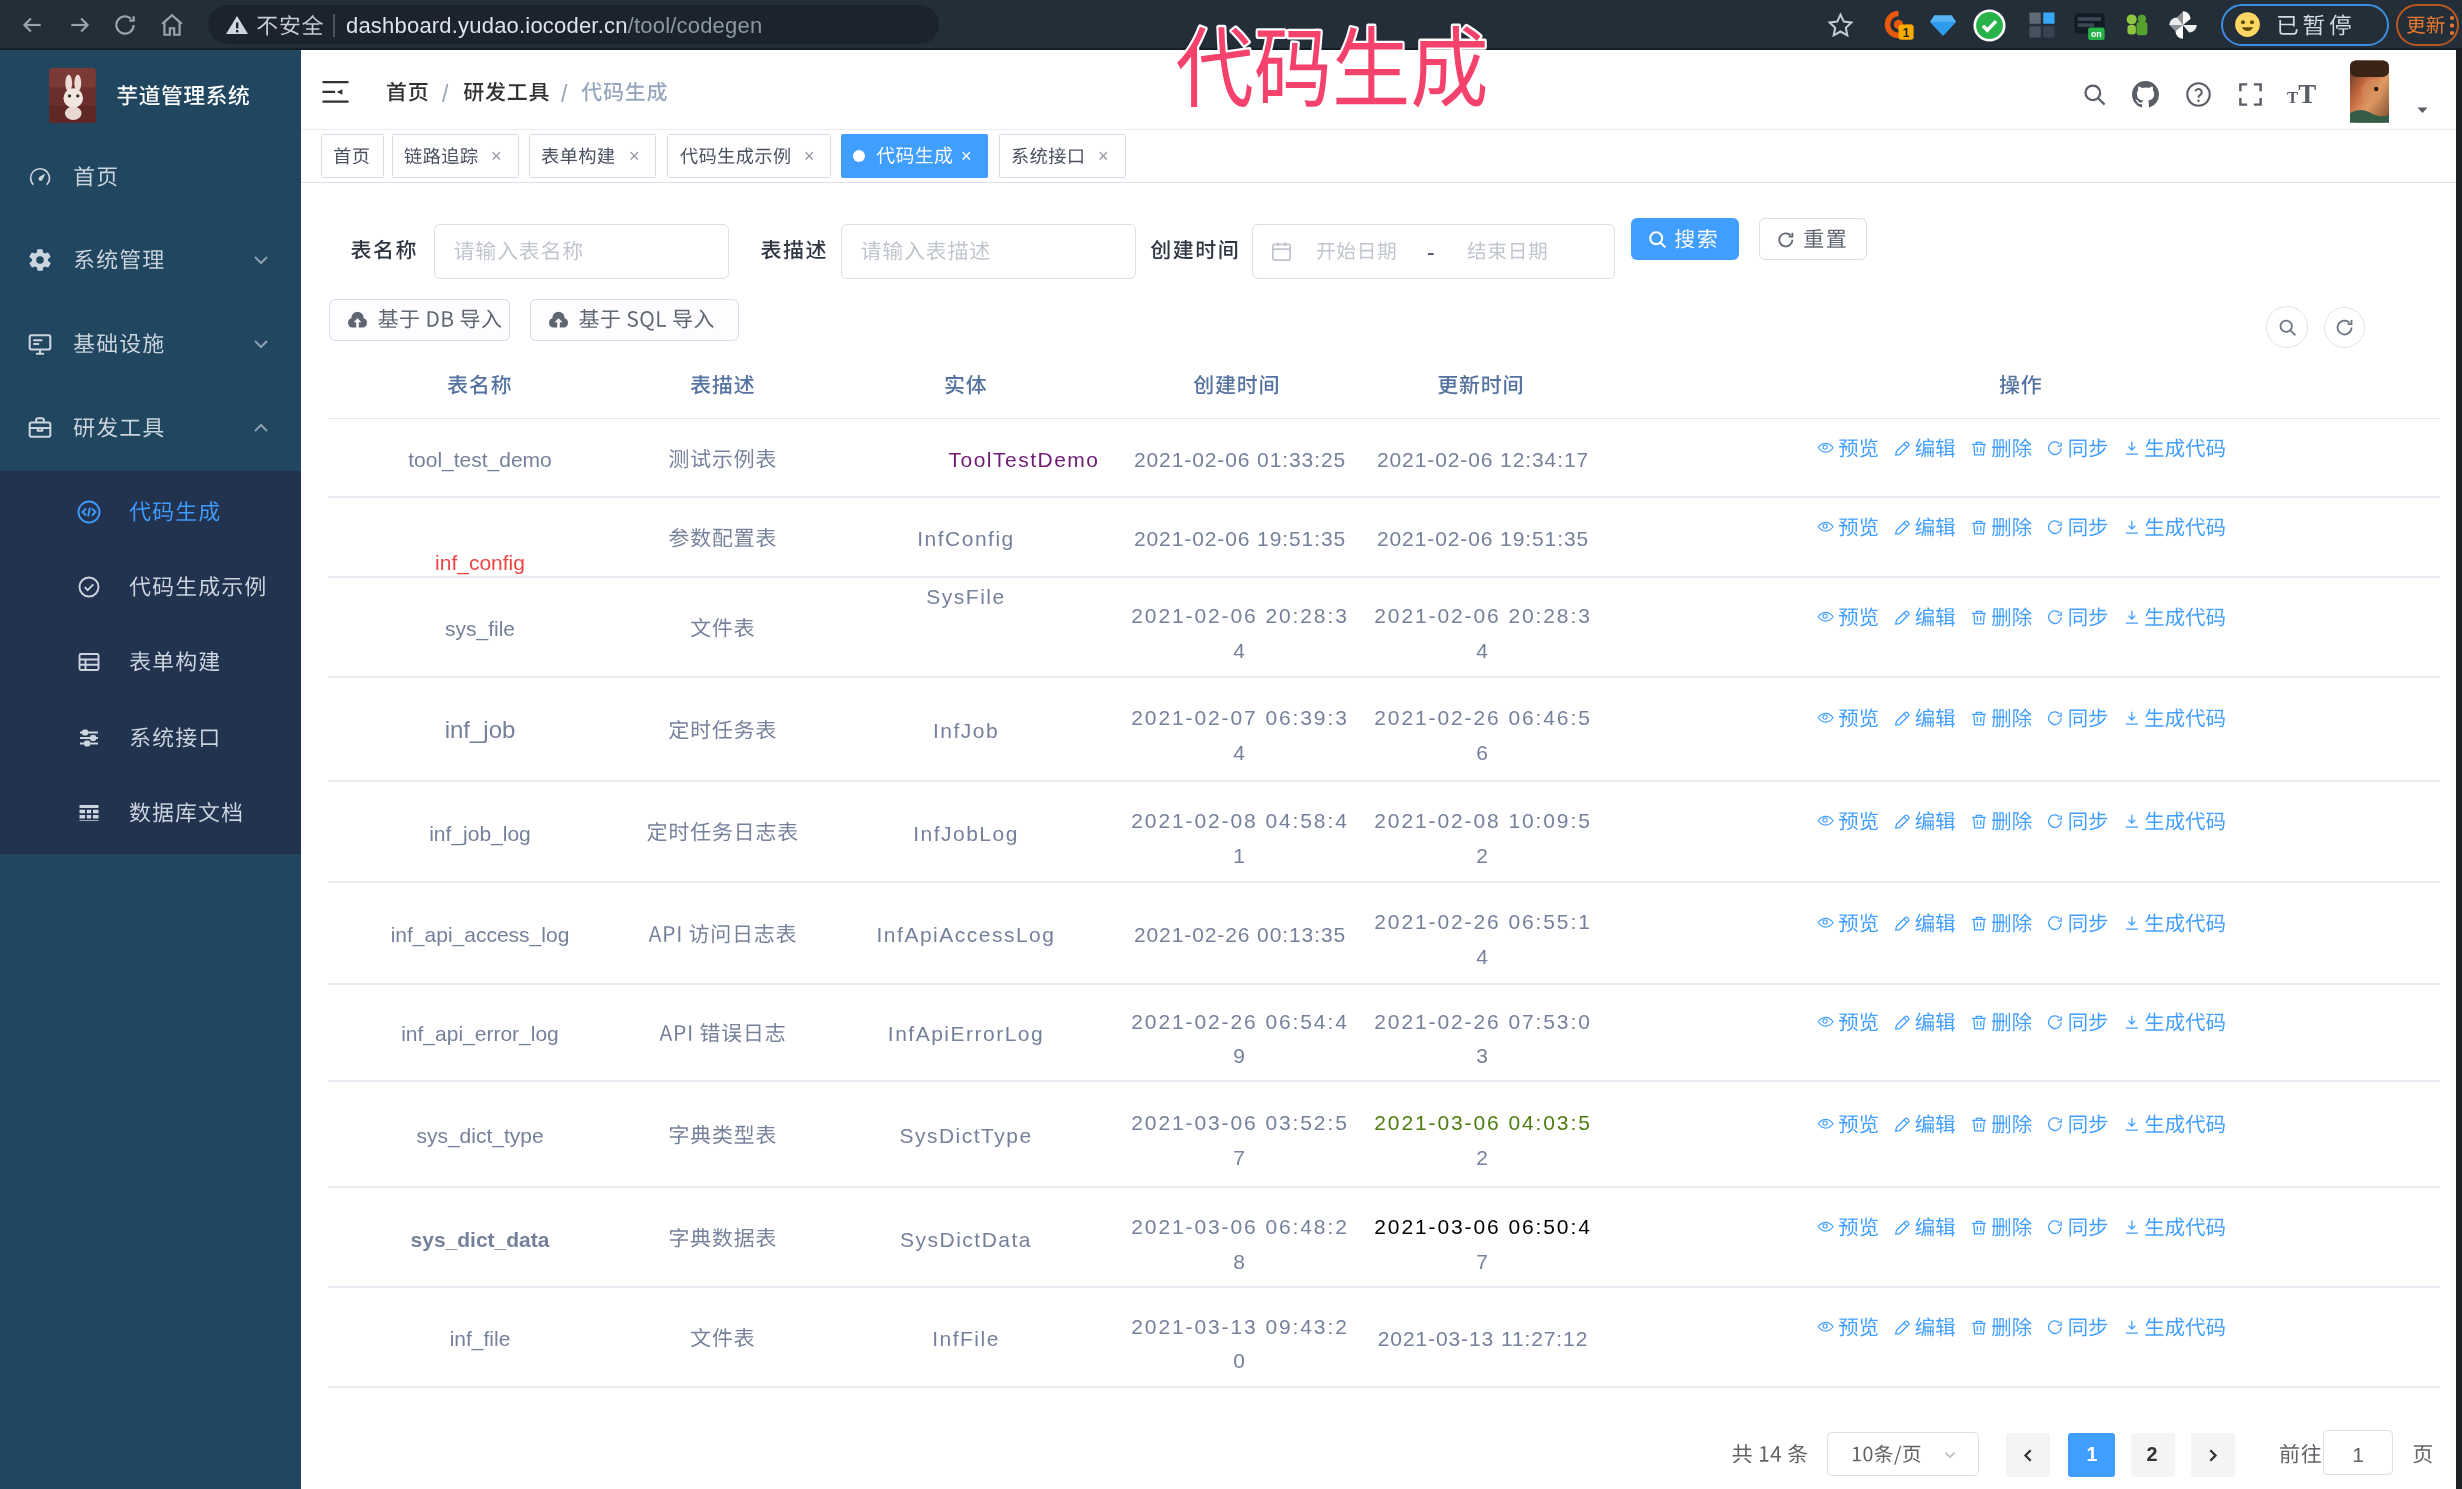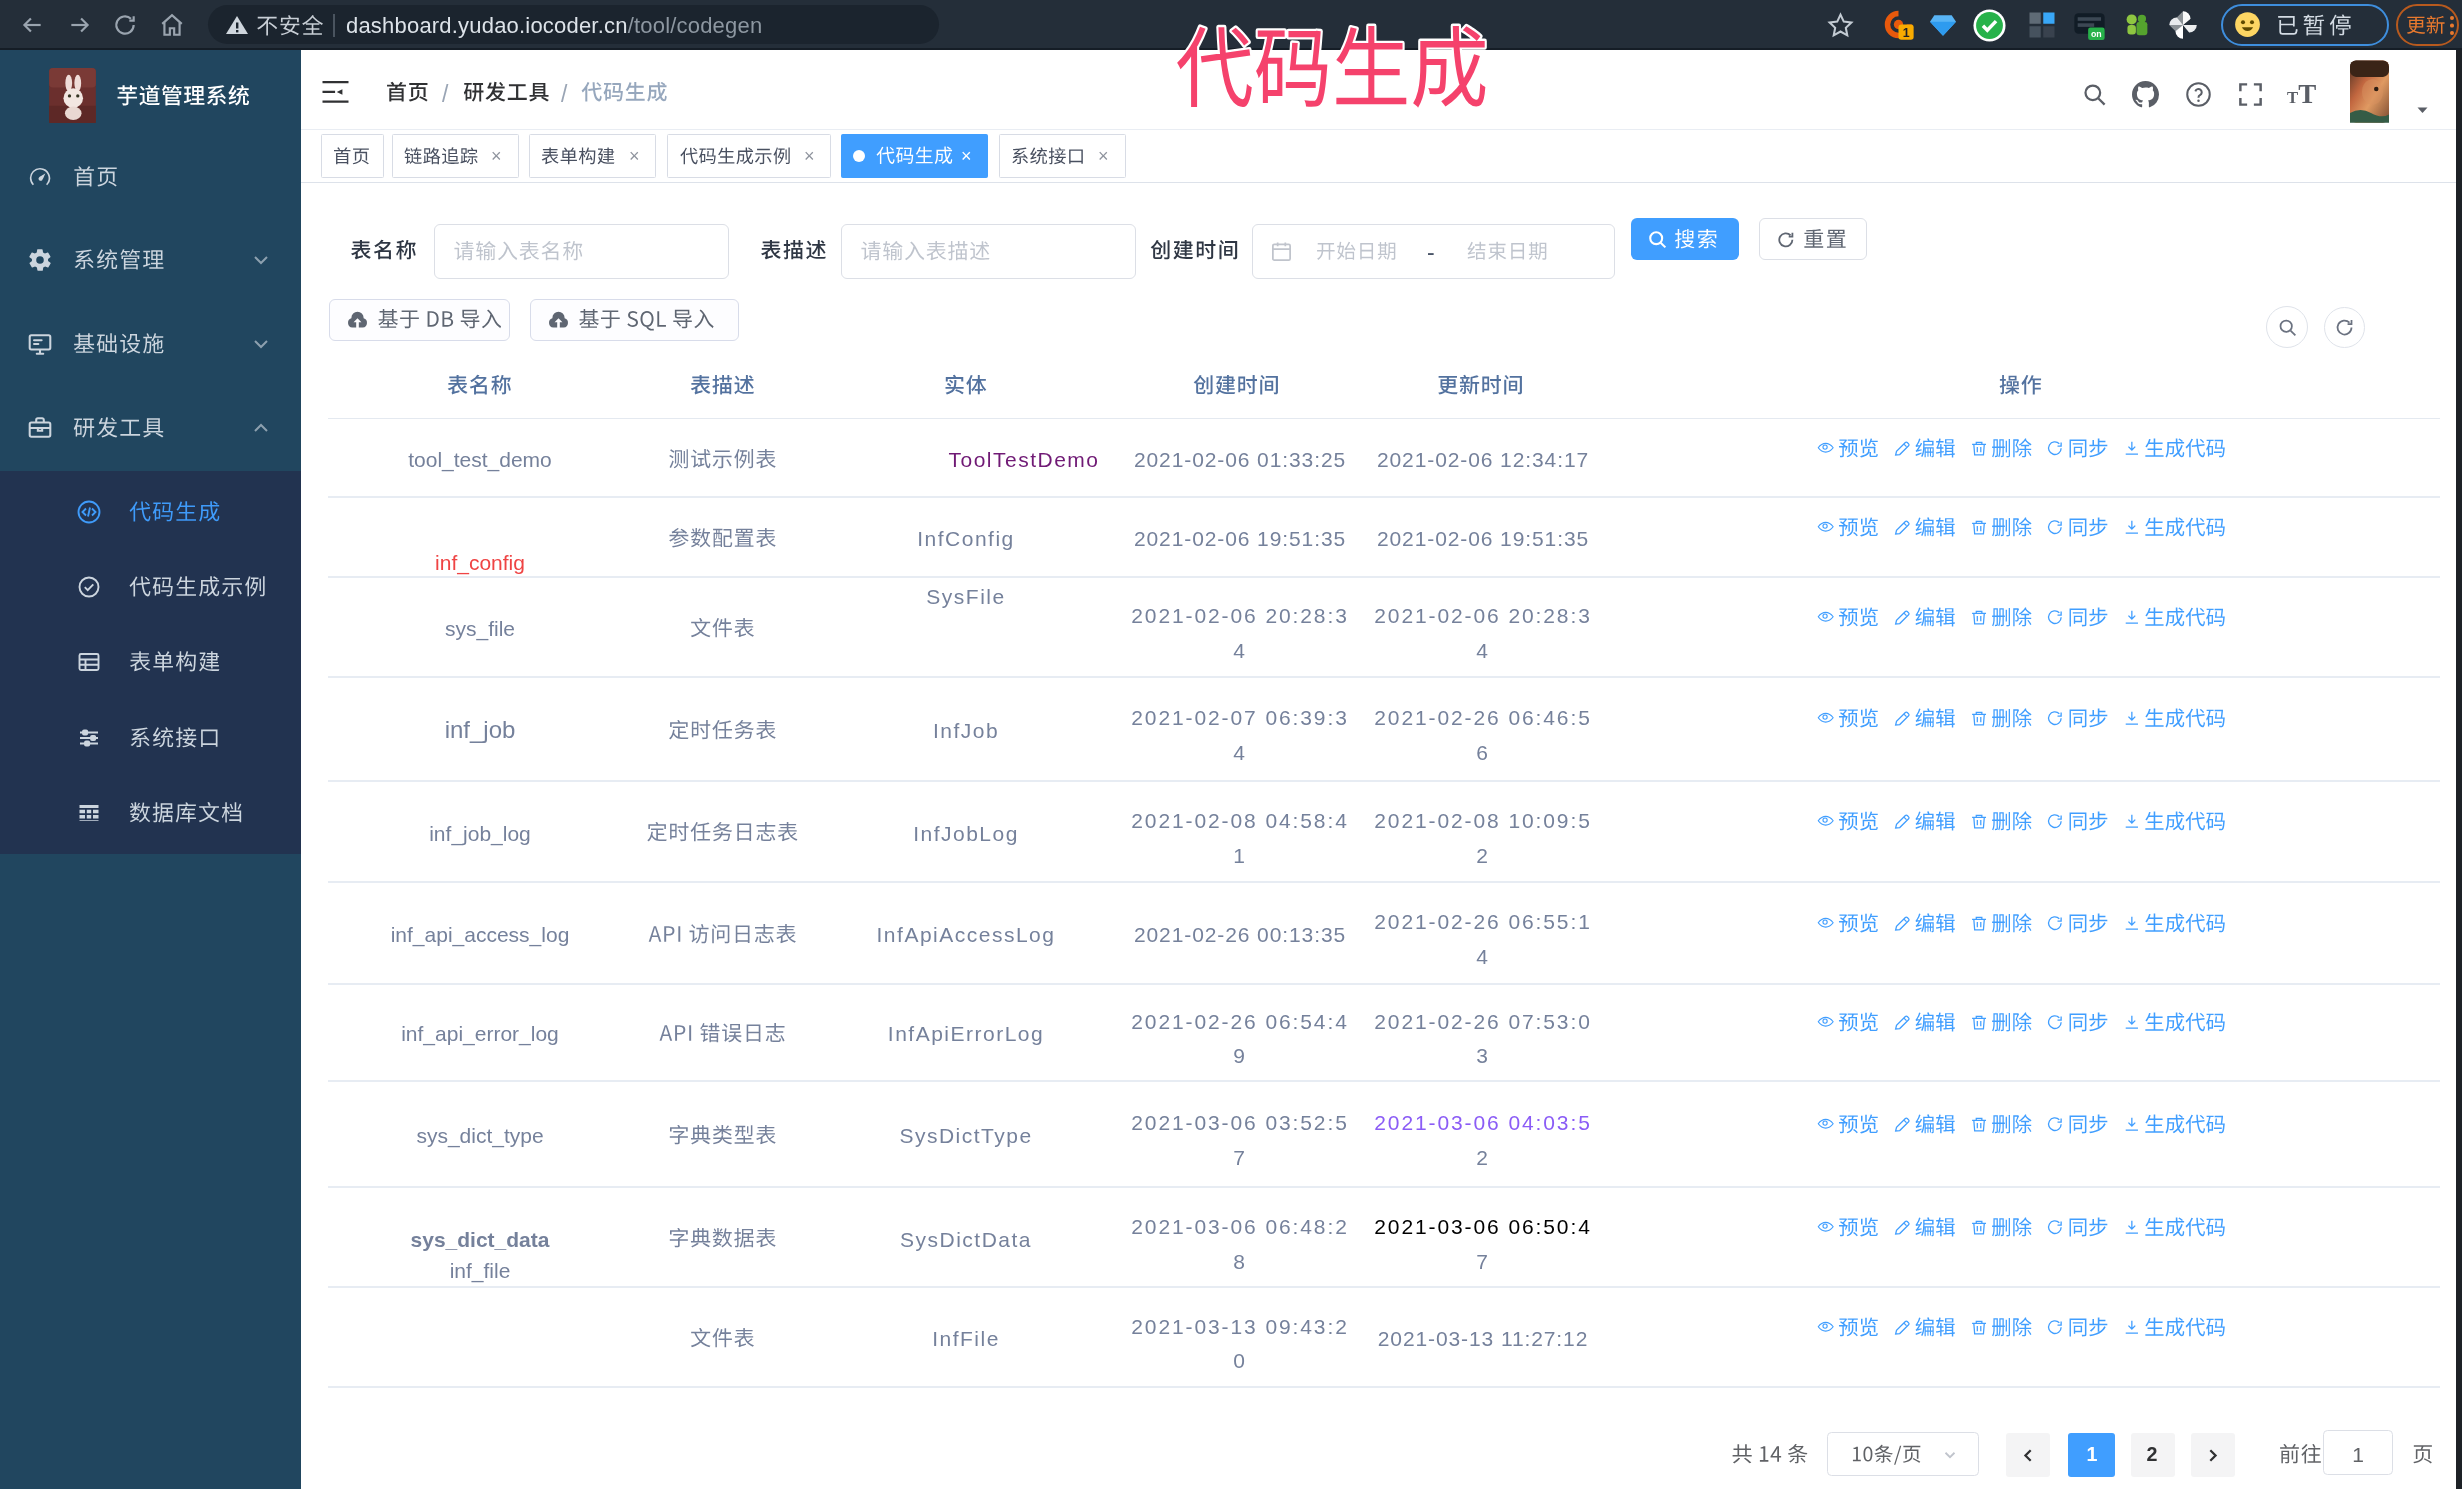--- a/index.html
+++ b/index.html
@@ -454,40 +454,40 @@
     <use href="#actrow"></use>
   </svg>
 <div style="position:absolute;left:328px;top:1186px;width:2112px;height:1.5px;background:#e7ecf3"></div>
 <div style="position:absolute;left:480px;top:1135px;font-size:21px;color:#75819b;font-weight:400;white-space:nowrap;transform:translateY(-50%) ;transform:translate(-50%,-50%);line-height:1">sys_dict_type</div>
 <svg style="position:absolute;left:668px;top:1120px;overflow:visible" width="111" height="30" viewBox="0 0 147 40">
     <path transform="translate(0,30.2)" d="M6.5 -15.4H20.0V-13.5H6.5ZM1.9 -8.4H26.0V-6.4H1.9ZM12.9 -10.2H15.1V-0.3Q15.1 0.6 14.8 1.1Q14.5 1.6 13.8 1.9Q13.0 2.1 11.9 2.2Q10.7 2.2 8.9 2.2Q8.9 1.9 8.7 1.5Q8.6 1.1 8.4 0.8Q8.2 0.4 8.0 0.1Q9.0 0.1 9.8 0.2Q10.7 0.2 11.3 0.2Q12.0 0.2 12.2 0.2Q12.6 0.1 12.8 0.0Q12.9 -0.1 12.9 -0.4ZM19.3 -15.4H19.9L20.4 -15.5L21.8 -14.4Q20.8 -13.4 19.5 -12.4Q18.3 -11.4 16.9 -10.5Q15.5 -9.6 14.1 -8.9Q13.9 -9.2 13.5 -9.6Q13.1 -9.9 12.9 -10.2Q14.1 -10.7 15.3 -11.6Q16.5 -12.4 17.6 -13.3Q18.7 -14.2 19.3 -15.0ZM2.2 -20.6H25.8V-14.8H23.6V-18.6H4.3V-14.8H2.2ZM11.9 -23.1 13.9 -23.7Q14.5 -23.0 15.1 -22.0Q15.6 -21.0 15.9 -20.3L13.7 -19.5Q13.5 -20.3 13.0 -21.3Q12.5 -22.3 11.9 -23.1Z M45.6 -2.5 47.1 -3.9Q48.6 -3.2 50.1 -2.4Q51.6 -1.6 53.0 -0.8Q54.4 0.0 55.3 0.7L53.5 2.1Q52.5 1.5 51.3 0.7Q50.0 -0.1 48.5 -1.0Q47.1 -1.8 45.6 -2.5ZM30.1 -6.3H55.9V-4.3H30.1ZM34.0 -13.5H52.1V-11.5H34.0ZM38.9 -23.6H40.9V-5.4H38.9ZM45.0 -23.6H47.0V-5.4H45.0ZM32.9 -20.2H53.3V-5.5H51.2V-18.2H35.0V-5.5H32.9ZM38.5 -3.9 40.5 -2.6Q39.4 -1.7 38.0 -0.8Q36.5 0.1 35.0 0.9Q33.4 1.7 32.0 2.3Q31.7 1.9 31.2 1.5Q30.8 1.0 30.4 0.7Q31.8 0.2 33.4 -0.6Q34.9 -1.4 36.3 -2.2Q37.6 -3.1 38.5 -3.9Z M60.0 -18.1H84.1V-16.1H60.0ZM59.9 -7.0H84.2V-5.0H59.9ZM78.9 -23.0 81.1 -22.3Q80.3 -21.3 79.4 -20.2Q78.5 -19.1 77.8 -18.4L76.1 -19.1Q76.5 -19.6 77.1 -20.3Q77.6 -21.0 78.1 -21.7Q78.6 -22.4 78.9 -23.0ZM70.9 -23.5H73.0V-10.6H70.9ZM63.1 -22.1 64.8 -22.9Q65.7 -22.1 66.6 -21.0Q67.5 -20.0 67.9 -19.1L66.0 -18.2Q65.7 -19.0 64.8 -20.1Q64.0 -21.2 63.1 -22.1ZM71.0 -10.0H73.2Q72.9 -8.1 72.5 -6.4Q72.0 -4.8 71.2 -3.4Q70.4 -2.0 69.0 -1.0Q67.6 0.1 65.5 0.9Q63.4 1.7 60.4 2.2Q60.3 2.0 60.1 1.6Q59.9 1.2 59.7 0.9Q59.5 0.5 59.3 0.3Q62.1 -0.1 64.1 -0.8Q66.0 -1.5 67.3 -2.4Q68.5 -3.3 69.3 -4.4Q70.0 -5.6 70.4 -7.0Q70.8 -8.3 71.0 -10.0ZM70.1 -17.2 71.8 -16.5Q70.6 -14.8 68.9 -13.4Q67.1 -12.0 65.1 -10.9Q63.0 -9.8 60.8 -9.2Q60.7 -9.5 60.5 -9.8Q60.2 -10.1 60.0 -10.4Q59.7 -10.7 59.5 -10.9Q61.6 -11.5 63.6 -12.4Q65.7 -13.3 67.4 -14.5Q69.1 -15.8 70.1 -17.2ZM73.3 -6.3Q74.6 -3.5 77.6 -1.9Q80.6 -0.2 85.0 0.3Q84.7 0.5 84.5 0.9Q84.2 1.2 84.0 1.6Q83.8 1.9 83.6 2.2Q80.6 1.8 78.2 0.7Q75.8 -0.3 74.1 -1.9Q72.5 -3.6 71.4 -5.9ZM71.5 -15.5 72.5 -17.0Q73.9 -16.3 75.5 -15.6Q77.1 -14.8 78.7 -14.0Q80.2 -13.1 81.6 -12.4Q83.0 -11.6 84.0 -11.0L83.0 -9.3Q82.0 -9.9 80.7 -10.7Q79.3 -11.5 77.7 -12.4Q76.1 -13.2 74.5 -14.0Q72.9 -14.9 71.5 -15.5Z M89.8 -22.4H102.5V-20.5H89.8ZM88.9 -16.7H103.0V-14.8H88.9ZM88.3 -0.7H113.7V1.3H88.3ZM91.2 -6.2H110.7V-4.3H91.2ZM97.9 -21.6H99.8V-8.8H97.9ZM100.1 -9.3H102.2V0.6H100.1ZM104.8 -21.9H106.7V-12.5H104.8ZM110.0 -23.3H112.0V-10.8Q112.0 -9.9 111.8 -9.5Q111.6 -9.0 110.9 -8.8Q110.3 -8.6 109.3 -8.5Q108.2 -8.4 106.7 -8.4Q106.7 -8.9 106.5 -9.4Q106.3 -9.9 106.0 -10.4Q107.2 -10.3 108.2 -10.3Q109.1 -10.3 109.5 -10.3Q109.8 -10.4 109.9 -10.5Q110.0 -10.6 110.0 -10.8ZM92.5 -21.6H94.4V-16.8Q94.4 -15.4 94.1 -13.8Q93.7 -12.2 92.8 -10.7Q91.9 -9.2 90.0 -8.1Q89.9 -8.3 89.6 -8.6Q89.4 -8.8 89.1 -9.1Q88.8 -9.4 88.6 -9.5Q90.3 -10.6 91.1 -11.8Q91.9 -13.0 92.2 -14.3Q92.5 -15.6 92.5 -16.9Z M118.9 -21.0H141.3V-19.2H118.9ZM120.4 -16.8H140.0V-15.1H120.4ZM117.8 -12.6H142.1V-10.8H117.8ZM128.9 -23.5H131.0V-11.1H128.9ZM128.4 -12.1 130.2 -11.3Q129.2 -10.0 127.8 -8.9Q126.4 -7.7 124.8 -6.7Q123.3 -5.7 121.6 -4.8Q120.0 -4.0 118.4 -3.4Q118.3 -3.7 118.0 -4.0Q117.8 -4.3 117.5 -4.6Q117.2 -4.9 117.0 -5.1Q118.6 -5.6 120.2 -6.4Q121.8 -7.1 123.4 -8.0Q124.9 -9.0 126.2 -10.0Q127.5 -11.1 128.4 -12.1ZM131.5 -11.6Q132.5 -9.0 134.1 -6.7Q135.7 -4.5 138.0 -2.9Q140.2 -1.3 143.1 -0.5Q142.8 -0.3 142.6 0.0Q142.3 0.3 142.1 0.7Q141.8 1.0 141.7 1.3Q138.7 0.3 136.4 -1.4Q134.1 -3.2 132.4 -5.7Q130.7 -8.1 129.6 -11.1ZM139.7 -9.7 141.4 -8.5Q140.0 -7.3 138.3 -6.1Q136.7 -4.9 135.2 -4.1L133.9 -5.2Q134.8 -5.8 135.9 -6.6Q136.9 -7.3 138.0 -8.2Q139.0 -9.0 139.7 -9.7ZM123.1 2.2 122.9 0.4 123.9 -0.4 132.2 -2.9Q132.2 -2.5 132.4 -1.9Q132.5 -1.4 132.6 -1.1Q129.6 -0.1 127.8 0.5Q126.1 1.0 125.1 1.4Q124.2 1.7 123.7 1.9Q123.3 2.0 123.1 2.2ZM123.1 2.2Q123.0 2.0 122.8 1.6Q122.7 1.2 122.5 0.9Q122.3 0.5 122.1 0.3Q122.5 0.1 122.9 -0.3Q123.2 -0.7 123.2 -1.5V-7.6H125.4V0.3Q125.4 0.3 125.2 0.4Q124.9 0.5 124.6 0.7Q124.2 1.0 123.9 1.2Q123.5 1.5 123.3 1.7Q123.1 2.0 123.1 2.2Z" fill="#75819b"></path>
   </svg>
 <div style="position:absolute;left:966px;top:1135px;font-size:21px;color:#75819b;font-weight:400;letter-spacing:1.5px;white-space:nowrap;transform:translateY(-50%) ;transform:translate(-50%,-50%);line-height:1">SysDictType</div>
 <div style="position:absolute;left:1240px;top:1122px;font-size:21px;color:#75819b;font-weight:400;letter-spacing:1.9px;white-space:nowrap;transform:translateY(-50%) ;transform:translate(-50%,-50%);line-height:1">2021-03-06 03:52:5</div>
 <div style="position:absolute;left:1240px;top:1157px;font-size:21px;color:#75819b;font-weight:400;letter-spacing:1.9px;white-space:nowrap;transform:translateY(-50%) ;transform:translate(-50%,-50%);line-height:1">7</div>
-<div style="position:absolute;left:1483px;top:1122px;font-size:21px;color:#8b5cf6;font-weight:400;letter-spacing:1.9px;white-space:nowrap;transform:translateY(-50%) ;transform:translate(-50%,-50%);line-height:1">2021-03-06 04:03:5</div>
+<div style="position:absolute;left:1483px;top:1122px;font-size:21px;color:#4d7c0f;font-weight:400;letter-spacing:1.9px;white-space:nowrap;transform:translateY(-50%) ;transform:translate(-50%,-50%);line-height:1">2021-03-06 04:03:5</div>
 <div style="position:absolute;left:1483px;top:1157px;font-size:21px;color:#75819b;font-weight:400;letter-spacing:1.9px;white-space:nowrap;transform:translateY(-50%) ;transform:translate(-50%,-50%);line-height:1">2</div>
 <svg class="abs" style="left:1817px;top:1115px;overflow:visible" width="409" height="41" viewBox="0 0 540 54">
     <use href="#actrow"></use>
   </svg>
 <div style="position:absolute;left:328px;top:1286px;width:2112px;height:1.5px;background:#e7ecf3"></div>
 <div style="position:absolute;left:480px;top:1239px;font-size:21px;color:#75819b;font-weight:700;white-space:nowrap;transform:translateY(-50%) ;transform:translate(-50%,-50%);line-height:1">sys_dict_data</div>
 <svg style="position:absolute;left:668px;top:1223px;overflow:visible" width="111" height="30" viewBox="0 0 147 40">
     <path transform="translate(0,30.2)" d="M6.5 -15.4H20.0V-13.5H6.5ZM1.9 -8.4H26.0V-6.4H1.9ZM12.9 -10.2H15.1V-0.3Q15.1 0.6 14.8 1.1Q14.5 1.6 13.8 1.9Q13.0 2.1 11.9 2.2Q10.7 2.2 8.9 2.2Q8.9 1.9 8.7 1.5Q8.6 1.1 8.4 0.8Q8.2 0.4 8.0 0.1Q9.0 0.1 9.8 0.2Q10.7 0.2 11.3 0.2Q12.0 0.2 12.2 0.2Q12.6 0.1 12.8 0.0Q12.9 -0.1 12.9 -0.4ZM19.3 -15.4H19.9L20.4 -15.5L21.8 -14.4Q20.8 -13.4 19.5 -12.4Q18.3 -11.4 16.9 -10.5Q15.5 -9.6 14.1 -8.9Q13.9 -9.2 13.5 -9.6Q13.1 -9.9 12.9 -10.2Q14.1 -10.7 15.3 -11.6Q16.5 -12.4 17.6 -13.3Q18.7 -14.2 19.3 -15.0ZM2.2 -20.6H25.8V-14.8H23.6V-18.6H4.3V-14.8H2.2ZM11.9 -23.1 13.9 -23.7Q14.5 -23.0 15.1 -22.0Q15.6 -21.0 15.9 -20.3L13.7 -19.5Q13.5 -20.3 13.0 -21.3Q12.5 -22.3 11.9 -23.1Z M45.6 -2.5 47.1 -3.9Q48.6 -3.2 50.1 -2.4Q51.6 -1.6 53.0 -0.8Q54.4 0.0 55.3 0.7L53.5 2.1Q52.5 1.5 51.3 0.7Q50.0 -0.1 48.5 -1.0Q47.1 -1.8 45.6 -2.5ZM30.1 -6.3H55.9V-4.3H30.1ZM34.0 -13.5H52.1V-11.5H34.0ZM38.9 -23.6H40.9V-5.4H38.9ZM45.0 -23.6H47.0V-5.4H45.0ZM32.9 -20.2H53.3V-5.5H51.2V-18.2H35.0V-5.5H32.9ZM38.5 -3.9 40.5 -2.6Q39.4 -1.7 38.0 -0.8Q36.5 0.1 35.0 0.9Q33.4 1.7 32.0 2.3Q31.7 1.9 31.2 1.5Q30.8 1.0 30.4 0.7Q31.8 0.2 33.4 -0.6Q34.9 -1.4 36.3 -2.2Q37.6 -3.1 38.5 -3.9Z M60.0 -9.0H70.7V-7.3H60.0ZM59.4 -18.3H72.9V-16.6H59.4ZM70.4 -23.0 72.2 -22.2Q71.6 -21.3 70.9 -20.3Q70.2 -19.3 69.7 -18.6L68.3 -19.3Q68.7 -19.8 69.0 -20.4Q69.4 -21.1 69.8 -21.8Q70.2 -22.4 70.4 -23.0ZM65.2 -23.5H67.1V-11.3H65.2ZM60.5 -22.2 62.0 -22.8Q62.6 -22.0 63.1 -21.0Q63.6 -20.0 63.8 -19.2L62.2 -18.5Q62.0 -19.2 61.5 -20.3Q61.0 -21.3 60.5 -22.2ZM65.2 -17.6 66.7 -16.8Q66.0 -15.6 64.9 -14.4Q63.9 -13.2 62.7 -12.2Q61.4 -11.2 60.2 -10.6Q60.1 -10.9 59.7 -11.4Q59.4 -11.9 59.1 -12.2Q60.3 -12.7 61.4 -13.6Q62.6 -14.4 63.6 -15.5Q64.6 -16.5 65.2 -17.6ZM66.9 -17.0Q67.2 -16.8 68.0 -16.3Q68.7 -15.9 69.5 -15.3Q70.4 -14.8 71.1 -14.4Q71.8 -13.9 72.1 -13.7L70.9 -12.2Q70.6 -12.5 69.9 -13.0Q69.2 -13.6 68.5 -14.2Q67.7 -14.8 67.0 -15.3Q66.3 -15.8 65.8 -16.1ZM75.1 -18.1H84.5V-16.1H75.1ZM75.6 -23.3 77.5 -23.0Q77.1 -20.3 76.5 -17.8Q75.9 -15.3 75.0 -13.2Q74.2 -11.1 73.1 -9.4Q72.9 -9.6 72.6 -9.8Q72.3 -10.1 72.0 -10.3Q71.7 -10.6 71.5 -10.7Q72.6 -12.2 73.4 -14.2Q74.2 -16.2 74.7 -18.5Q75.3 -20.8 75.6 -23.3ZM80.8 -17.0 82.7 -16.8Q82.1 -12.0 80.8 -8.4Q79.6 -4.8 77.4 -2.1Q75.2 0.5 71.8 2.3Q71.7 2.1 71.5 1.8Q71.3 1.5 71.1 1.1Q70.8 0.8 70.6 0.6Q73.9 -0.9 75.9 -3.4Q77.9 -5.8 79.1 -9.2Q80.2 -12.6 80.8 -17.0ZM76.1 -16.3Q76.8 -12.6 77.9 -9.3Q79.1 -6.0 80.9 -3.5Q82.7 -1.0 85.2 0.3Q84.8 0.6 84.4 1.1Q84.0 1.6 83.8 2.0Q81.2 0.4 79.3 -2.3Q77.5 -4.9 76.3 -8.4Q75.1 -11.9 74.4 -16.0ZM61.1 -4.3 62.4 -5.5Q63.9 -5.0 65.5 -4.2Q67.1 -3.5 68.5 -2.7Q69.9 -1.9 70.9 -1.2L69.5 0.2Q68.6 -0.5 67.2 -1.4Q65.8 -2.2 64.2 -3.0Q62.6 -3.7 61.1 -4.3ZM70.0 -9.0H70.4L70.7 -9.1L71.8 -8.7Q71.0 -5.6 69.2 -3.5Q67.5 -1.4 65.2 -0.1Q62.8 1.3 60.1 2.0Q60.0 1.6 59.7 1.2Q59.4 0.7 59.2 0.4Q61.6 -0.2 63.8 -1.4Q66.0 -2.5 67.7 -4.4Q69.3 -6.2 70.0 -8.7ZM61.1 -4.3Q61.7 -5.2 62.3 -6.3Q63.0 -7.4 63.6 -8.6Q64.1 -9.8 64.5 -10.8L66.4 -10.5Q66.0 -9.4 65.4 -8.2Q64.8 -7.0 64.2 -5.8Q63.5 -4.7 63.0 -3.9Z M99.1 -22.3H112.8V-15.0H99.1V-16.9H110.8V-20.5H99.1ZM98.1 -22.3H100.1V-13.8Q100.1 -12.1 100.0 -10.0Q99.9 -7.9 99.5 -5.7Q99.2 -3.6 98.5 -1.5Q97.8 0.5 96.6 2.2Q96.4 2.0 96.1 1.8Q95.8 1.6 95.5 1.4Q95.1 1.1 94.9 1.0Q96.0 -0.6 96.6 -2.5Q97.3 -4.3 97.6 -6.3Q97.9 -8.3 98.0 -10.3Q98.1 -12.2 98.1 -13.8ZM99.2 -12.0H113.8V-10.1H99.2ZM101.4 -0.6H111.8V1.1H101.4ZM105.6 -15.3H107.6V-5.9H105.6ZM100.5 -6.7H112.9V2.2H111.0V-4.9H102.4V2.3H100.5ZM87.8 -8.6Q89.5 -9.1 91.8 -9.8Q94.2 -10.5 96.6 -11.3L96.8 -9.4Q94.6 -8.6 92.4 -7.9Q90.2 -7.2 88.4 -6.6ZM88.2 -17.9H96.8V-15.9H88.2ZM91.7 -23.5H93.6V-0.4Q93.6 0.5 93.4 0.9Q93.2 1.4 92.7 1.7Q92.2 1.9 91.3 2.0Q90.5 2.1 89.2 2.0Q89.1 1.7 88.9 1.1Q88.8 0.5 88.6 0.1Q89.5 0.1 90.2 0.1Q90.9 0.1 91.2 0.1Q91.4 0.1 91.6 0.0Q91.7 -0.1 91.7 -0.4Z M118.9 -21.0H141.3V-19.2H118.9ZM120.4 -16.8H140.0V-15.1H120.4ZM117.8 -12.6H142.1V-10.8H117.8ZM128.9 -23.5H131.0V-11.1H128.9ZM128.4 -12.1 130.2 -11.3Q129.2 -10.0 127.8 -8.9Q126.4 -7.7 124.8 -6.7Q123.3 -5.7 121.6 -4.8Q120.0 -4.0 118.4 -3.4Q118.3 -3.7 118.0 -4.0Q117.8 -4.3 117.5 -4.6Q117.2 -4.9 117.0 -5.1Q118.6 -5.6 120.2 -6.4Q121.8 -7.1 123.4 -8.0Q124.9 -9.0 126.2 -10.0Q127.5 -11.1 128.4 -12.1ZM131.5 -11.6Q132.5 -9.0 134.1 -6.7Q135.7 -4.5 138.0 -2.9Q140.2 -1.3 143.1 -0.5Q142.8 -0.3 142.6 0.0Q142.3 0.3 142.1 0.7Q141.8 1.0 141.7 1.3Q138.7 0.3 136.4 -1.4Q134.1 -3.2 132.4 -5.7Q130.7 -8.1 129.6 -11.1ZM139.7 -9.7 141.4 -8.5Q140.0 -7.3 138.3 -6.1Q136.7 -4.9 135.2 -4.1L133.9 -5.2Q134.8 -5.8 135.9 -6.6Q136.9 -7.3 138.0 -8.2Q139.0 -9.0 139.7 -9.7ZM123.1 2.2 122.9 0.4 123.9 -0.4 132.2 -2.9Q132.2 -2.5 132.4 -1.9Q132.5 -1.4 132.6 -1.1Q129.6 -0.1 127.8 0.5Q126.1 1.0 125.1 1.4Q124.2 1.7 123.7 1.9Q123.3 2.0 123.1 2.2ZM123.1 2.2Q123.0 2.0 122.8 1.6Q122.7 1.2 122.5 0.9Q122.3 0.5 122.1 0.3Q122.5 0.1 122.9 -0.3Q123.2 -0.7 123.2 -1.5V-7.6H125.4V0.3Q125.4 0.3 125.2 0.4Q124.9 0.5 124.6 0.7Q124.2 1.0 123.9 1.2Q123.5 1.5 123.3 1.7Q123.1 2.0 123.1 2.2Z" fill="#75819b"></path>
   </svg>
 <div style="position:absolute;left:966px;top:1239px;font-size:21px;color:#75819b;font-weight:400;letter-spacing:1.5px;white-space:nowrap;transform:translateY(-50%) ;transform:translate(-50%,-50%);line-height:1">SysDictData</div>
 <div style="position:absolute;left:1240px;top:1226px;font-size:21px;color:#75819b;font-weight:400;letter-spacing:1.9px;white-space:nowrap;transform:translateY(-50%) ;transform:translate(-50%,-50%);line-height:1">2021-03-06 06:48:2</div>
 <div style="position:absolute;left:1240px;top:1261px;font-size:21px;color:#75819b;font-weight:400;letter-spacing:1.9px;white-space:nowrap;transform:translateY(-50%) ;transform:translate(-50%,-50%);line-height:1">8</div>
 <div style="position:absolute;left:1483px;top:1226px;font-size:21px;color:#000000;font-weight:400;letter-spacing:1.9px;white-space:nowrap;transform:translateY(-50%) ;transform:translate(-50%,-50%);line-height:1">2021-03-06 06:50:4</div>
 <div style="position:absolute;left:1483px;top:1261px;font-size:21px;color:#75819b;font-weight:400;letter-spacing:1.9px;white-space:nowrap;transform:translateY(-50%) ;transform:translate(-50%,-50%);line-height:1">7</div>
 <svg class="abs" style="left:1817px;top:1218px;overflow:visible" width="409" height="41" viewBox="0 0 540 54">
     <use href="#actrow"></use>
   </svg>
 <div style="position:absolute;left:328px;top:1386px;width:2112px;height:1.5px;background:#e7ecf3"></div>
-<div style="position:absolute;left:480px;top:1270px;font-size:21px;color:#75819b;font-weight:400;white-space:nowrap;transform:translateY(-50%) ;transform:translate(-50%,-50%);line-height:1">inf_file</div>
+<div style="position:absolute;left:480px;top:1338px;font-size:21px;color:#75819b;font-weight:400;white-space:nowrap;transform:translateY(-50%) ;transform:translate(-50%,-50%);line-height:1">inf_file</div>
 <svg style="position:absolute;left:690px;top:1323px;overflow:visible" width="67" height="30" viewBox="0 0 89 40">
     <path transform="translate(0,30.2)" d="M20.3 -17.6 22.5 -17.0Q20.7 -11.9 17.9 -8.2Q15.2 -4.5 11.3 -2.0Q7.4 0.5 2.3 2.2Q2.2 1.9 2.0 1.6Q1.8 1.2 1.5 0.8Q1.2 0.4 1.0 0.2Q6.0 -1.2 9.8 -3.6Q13.5 -5.9 16.1 -9.4Q18.7 -12.9 20.3 -17.6ZM7.6 -17.5Q9.2 -13.2 11.9 -9.7Q14.6 -6.1 18.4 -3.6Q22.2 -1.1 27.1 0.1Q26.9 0.3 26.6 0.7Q26.3 1.0 26.1 1.4Q25.8 1.7 25.6 2.0Q20.6 0.7 16.8 -2.0Q12.9 -4.6 10.2 -8.4Q7.4 -12.2 5.6 -16.9ZM1.4 -18.6H26.7V-16.5H1.4ZM11.8 -23.1 14.0 -23.7Q14.7 -22.7 15.3 -21.5Q15.9 -20.3 16.2 -19.4L13.9 -18.7Q13.7 -19.5 13.1 -20.8Q12.5 -22.0 11.8 -23.1Z M45.9 -23.2H48.0V2.2H45.9ZM41.1 -22.1 43.1 -21.7Q42.7 -19.8 42.2 -17.9Q41.6 -16.0 40.9 -14.4Q40.3 -12.7 39.4 -11.5Q39.3 -11.6 38.9 -11.8Q38.6 -12.0 38.3 -12.2Q37.9 -12.4 37.6 -12.5Q38.5 -13.7 39.1 -15.2Q39.8 -16.8 40.3 -18.5Q40.8 -20.3 41.1 -22.1ZM41.4 -17.8H54.4V-15.7H40.8ZM37.9 -9.6H55.7V-7.5H37.9ZM36.5 -23.4 38.5 -22.8Q37.6 -20.4 36.4 -18.1Q35.3 -15.8 33.9 -13.8Q32.6 -11.8 31.1 -10.2Q31.0 -10.4 30.8 -10.8Q30.6 -11.2 30.3 -11.6Q30.1 -12.0 29.9 -12.2Q31.2 -13.6 32.4 -15.4Q33.7 -17.2 34.7 -19.3Q35.8 -21.3 36.5 -23.4ZM33.7 -16.2 35.7 -18.2 35.7 -18.2V2.2H33.7Z M60.9 -21.0H83.3V-19.2H60.9ZM62.4 -16.8H82.0V-15.1H62.4ZM59.8 -12.6H84.1V-10.8H59.8ZM70.9 -23.5H73.0V-11.1H70.9ZM70.4 -12.1 72.2 -11.3Q71.2 -10.0 69.8 -8.9Q68.4 -7.7 66.8 -6.7Q65.3 -5.7 63.6 -4.8Q62.0 -4.0 60.4 -3.4Q60.3 -3.7 60.0 -4.0Q59.8 -4.3 59.5 -4.6Q59.2 -4.9 59.0 -5.1Q60.6 -5.6 62.2 -6.4Q63.8 -7.1 65.4 -8.0Q66.9 -9.0 68.2 -10.0Q69.5 -11.1 70.4 -12.1ZM73.5 -11.6Q74.5 -9.0 76.1 -6.7Q77.7 -4.5 80.0 -2.9Q82.2 -1.3 85.1 -0.5Q84.8 -0.3 84.6 0.0Q84.3 0.3 84.1 0.7Q83.8 1.0 83.7 1.3Q80.7 0.3 78.4 -1.4Q76.1 -3.2 74.4 -5.7Q72.7 -8.1 71.6 -11.1ZM81.7 -9.7 83.4 -8.5Q82.0 -7.3 80.3 -6.1Q78.7 -4.9 77.2 -4.1L75.9 -5.2Q76.8 -5.8 77.9 -6.6Q78.9 -7.3 80.0 -8.2Q81.0 -9.0 81.7 -9.7ZM65.1 2.2 64.9 0.4 65.9 -0.4 74.2 -2.9Q74.2 -2.5 74.4 -1.9Q74.5 -1.4 74.6 -1.1Q71.6 -0.1 69.8 0.5Q68.1 1.0 67.1 1.4Q66.2 1.7 65.7 1.9Q65.3 2.0 65.1 2.2ZM65.1 2.2Q65.0 2.0 64.8 1.6Q64.7 1.2 64.5 0.9Q64.3 0.5 64.1 0.3Q64.5 0.1 64.9 -0.3Q65.2 -0.7 65.2 -1.5V-7.6H67.4V0.3Q67.4 0.3 67.2 0.4Q66.9 0.5 66.6 0.7Q66.2 1.0 65.9 1.2Q65.5 1.5 65.3 1.7Q65.1 2.0 65.1 2.2Z" fill="#75819b"></path>
   </svg>
 <div style="position:absolute;left:966px;top:1338px;font-size:21px;color:#75819b;font-weight:400;letter-spacing:1.5px;white-space:nowrap;transform:translateY(-50%) ;transform:translate(-50%,-50%);line-height:1">InfFile</div>
 <div style="position:absolute;left:1240px;top:1326px;font-size:21px;color:#75819b;font-weight:400;letter-spacing:1.9px;white-space:nowrap;transform:translateY(-50%) ;transform:translate(-50%,-50%);line-height:1">2021-03-13 09:43:2</div>
 <div style="position:absolute;left:1240px;top:1360px;font-size:21px;color:#75819b;font-weight:400;letter-spacing:1.9px;white-space:nowrap;transform:translateY(-50%) ;transform:translate(-50%,-50%);line-height:1">0</div>
 <div style="position:absolute;left:1483px;top:1338px;font-size:21px;color:#75819b;font-weight:400;letter-spacing:0.9px;white-space:nowrap;transform:translateY(-50%) ;transform:translate(-50%,-50%);line-height:1">2021-03-13 11:27:12</div>
 <svg class="abs" style="left:1817px;top:1318px;overflow:visible" width="409" height="41" viewBox="0 0 540 54">
     <use href="#actrow"></use>
   </svg>

